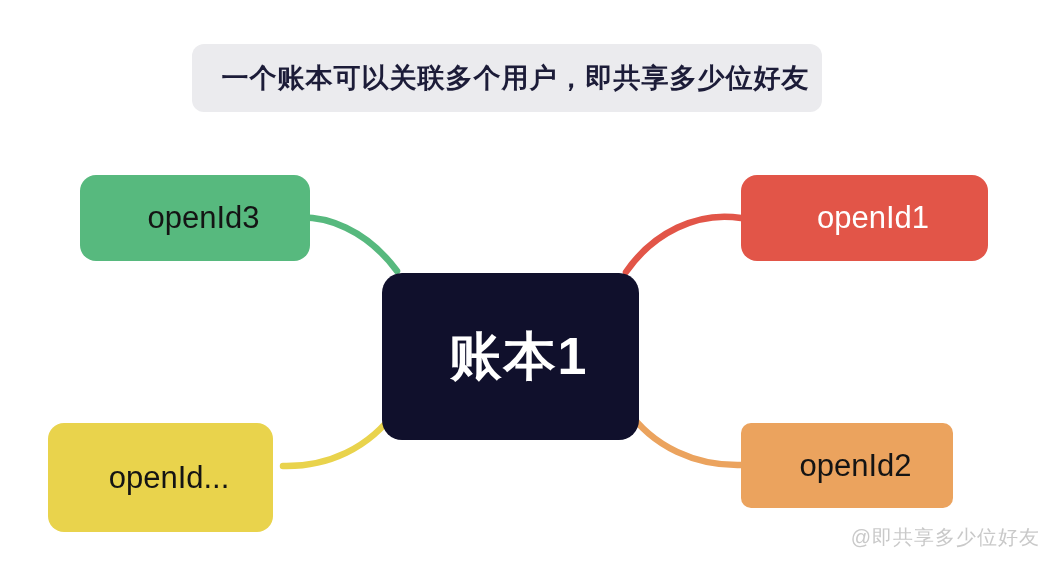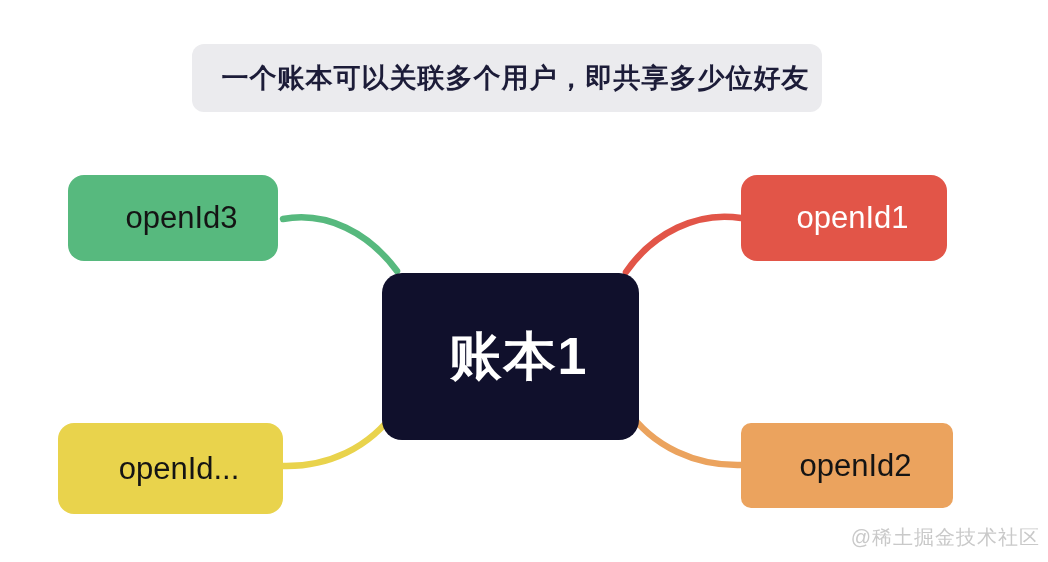--- a/index.html
+++ b/index.html
@@ -40,23 +40,23 @@
     width: 257px; height: 167px;
     border-radius: 20px;
     font-size: 52px;
     font-weight: 700;
     letter-spacing: 2px;
   }
   .leaf {
     font-size: 31px;
     font-weight: 500;
   }
-  .node-top-left     { left: 68px;  top: 175px; width: 210px; height: 86px; }
-  .node-top-right    { left: 741px; top: 175px; width: 206px; height: 86px; }
-  .node-bottom-left  { left: 58px;  top: 423px; width: 225px; height: 91px; }
+  .node-top-left     { left: 80px;  top: 175px; width: 230px; height: 86px; }
+  .node-top-right    { left: 741px; top: 175px; width: 247px; height: 86px; }
+  .node-bottom-left  { left: 48px;  top: 423px; width: 225px; height: 109px; }
   .node-bottom-right { left: 741px; top: 423px; width: 212px; height: 85px; }
   .watermark {
     position: absolute;
     right: 8px; top: 524px;
     z-index: 3;
     font-size: 20px;
     letter-spacing: 1px;
   }
 </style>
 </head>
@@ -88,15 +88,15 @@
   </div>
 
   <div class="node leaf node-bottom-left" style="background-color: rgb(233, 211, 76); color: rgb(20, 20, 20);">
     <span>openId...</span>
   </div>
 
   <div class="node leaf node-bottom-right" style="background-color: rgb(235, 163, 94); color: rgb(20, 20, 20); border-radius: 10px;">
     <span>openId2</span>
   </div>
 
-  <div class="watermark" style="color: rgb(201, 201, 201);">@稀土掘金技术社区</div>
+  <div class="watermark" style="color: rgb(201, 201, 201);">@即共享多少位好友</div>
 
 </div>
 
 </body></html>

